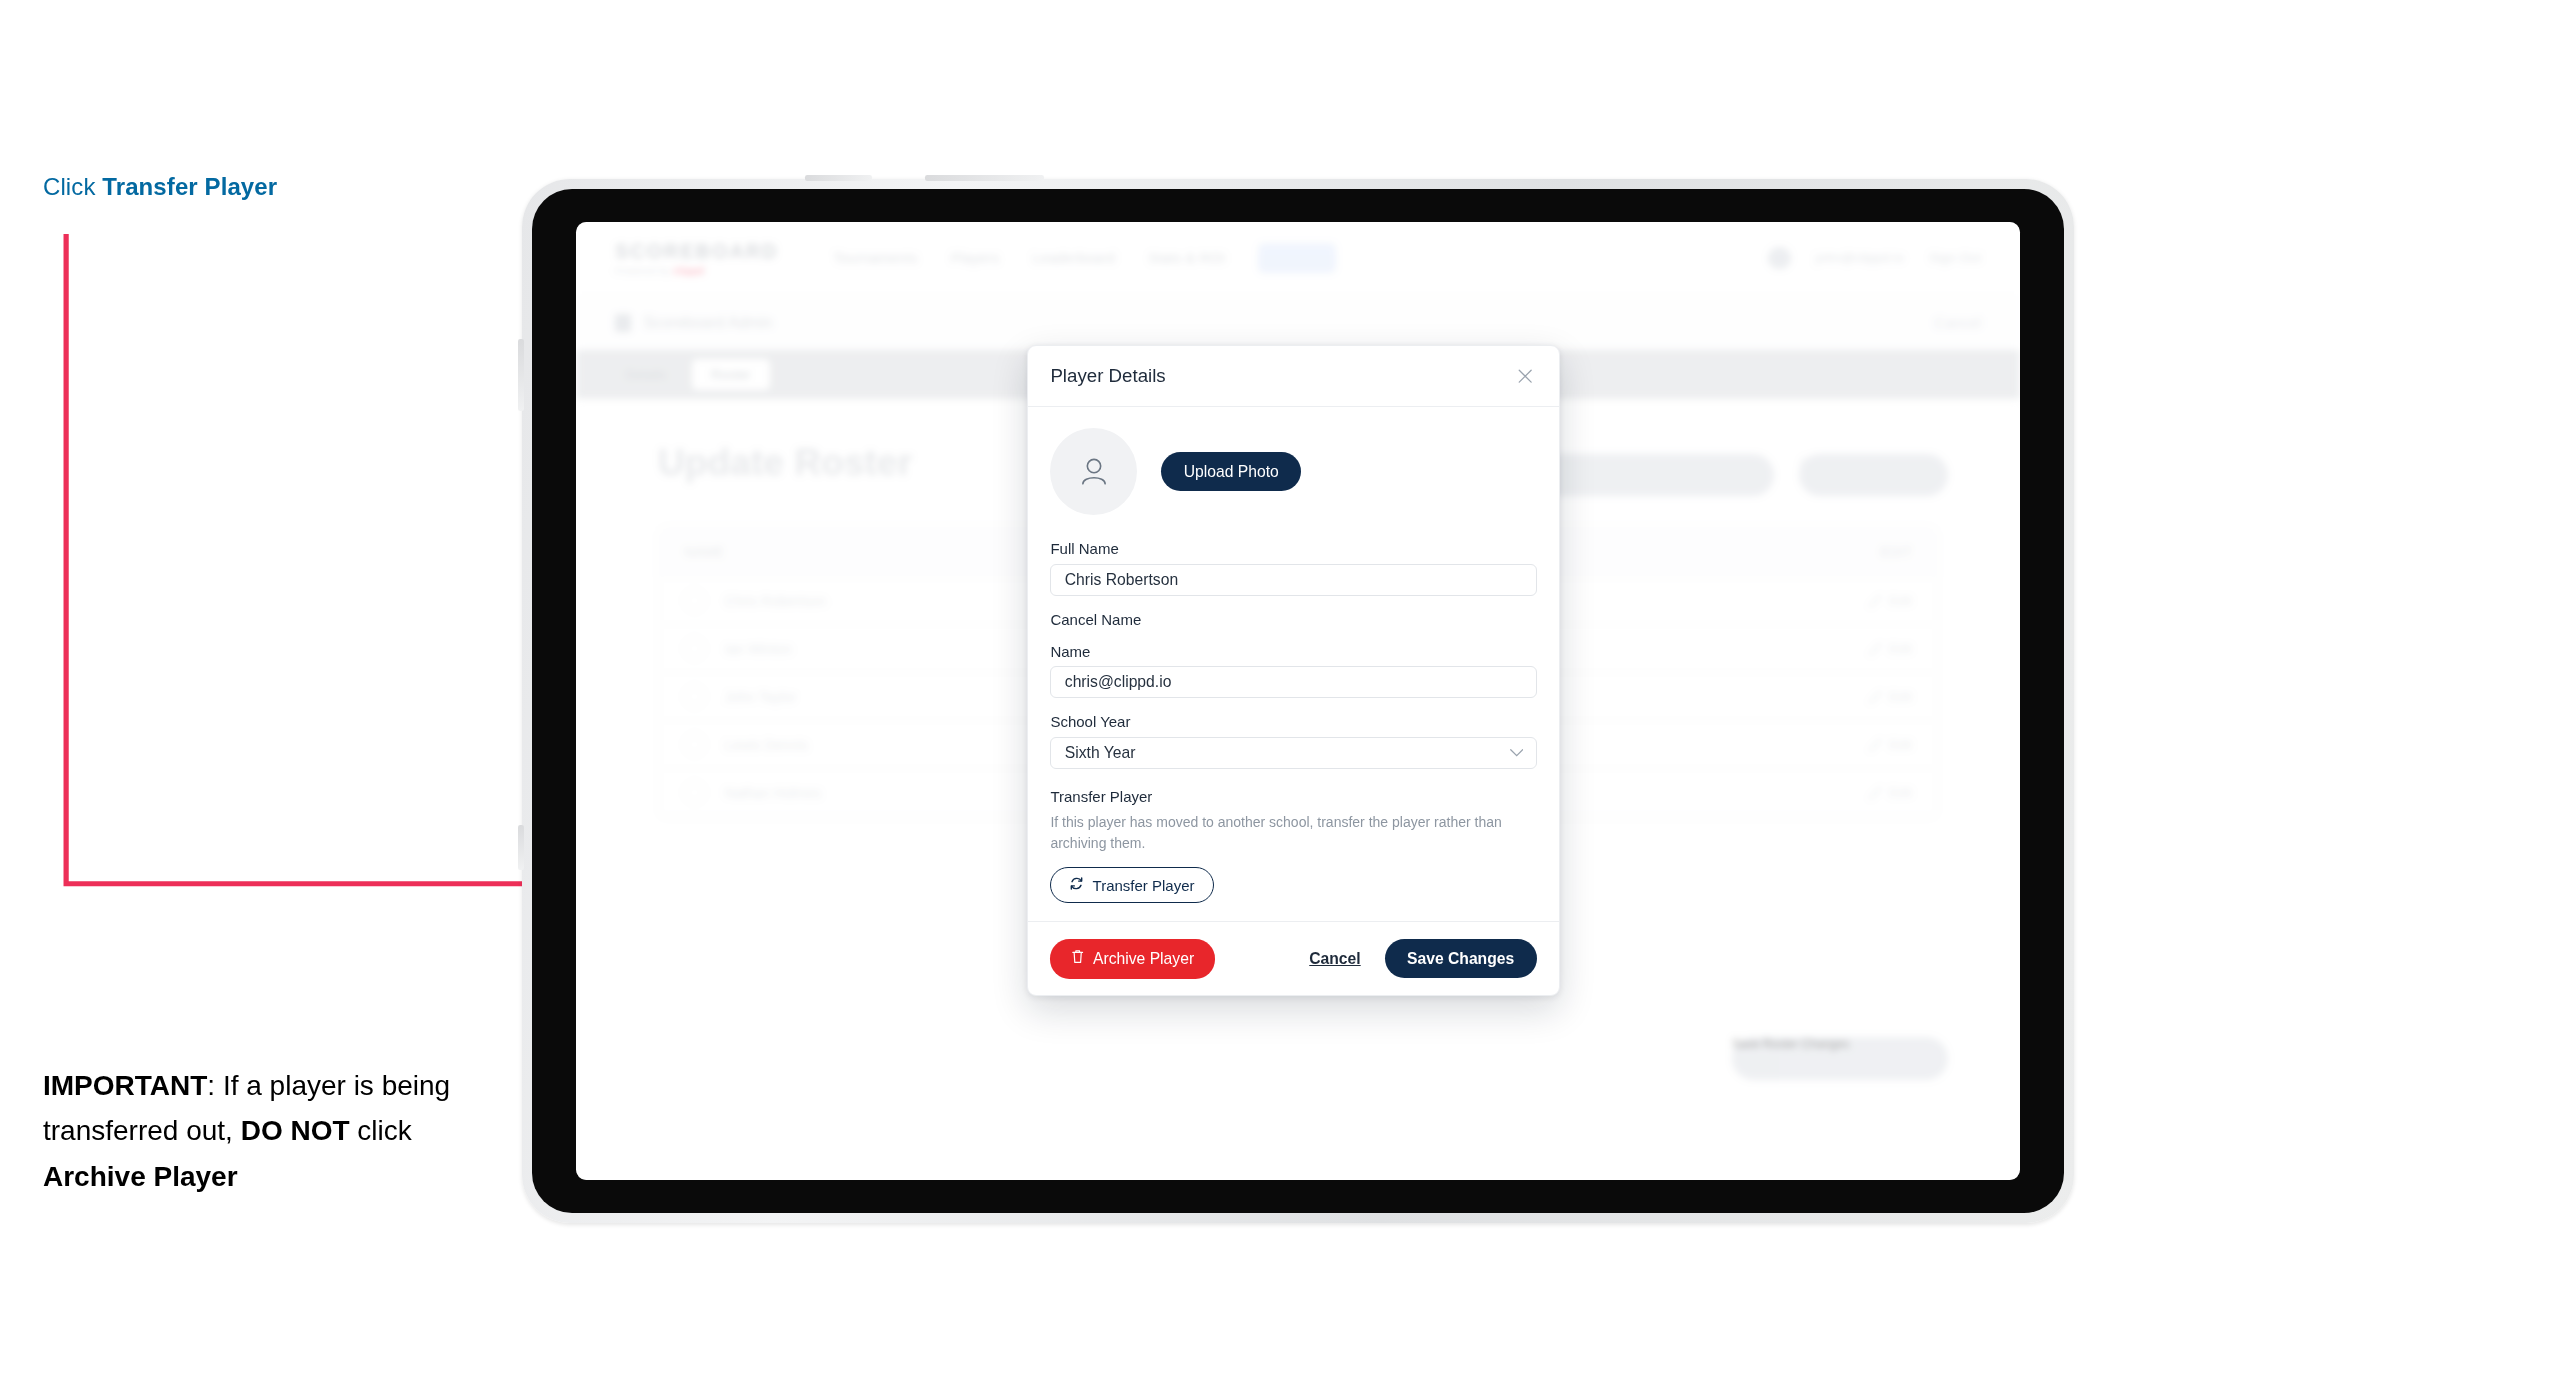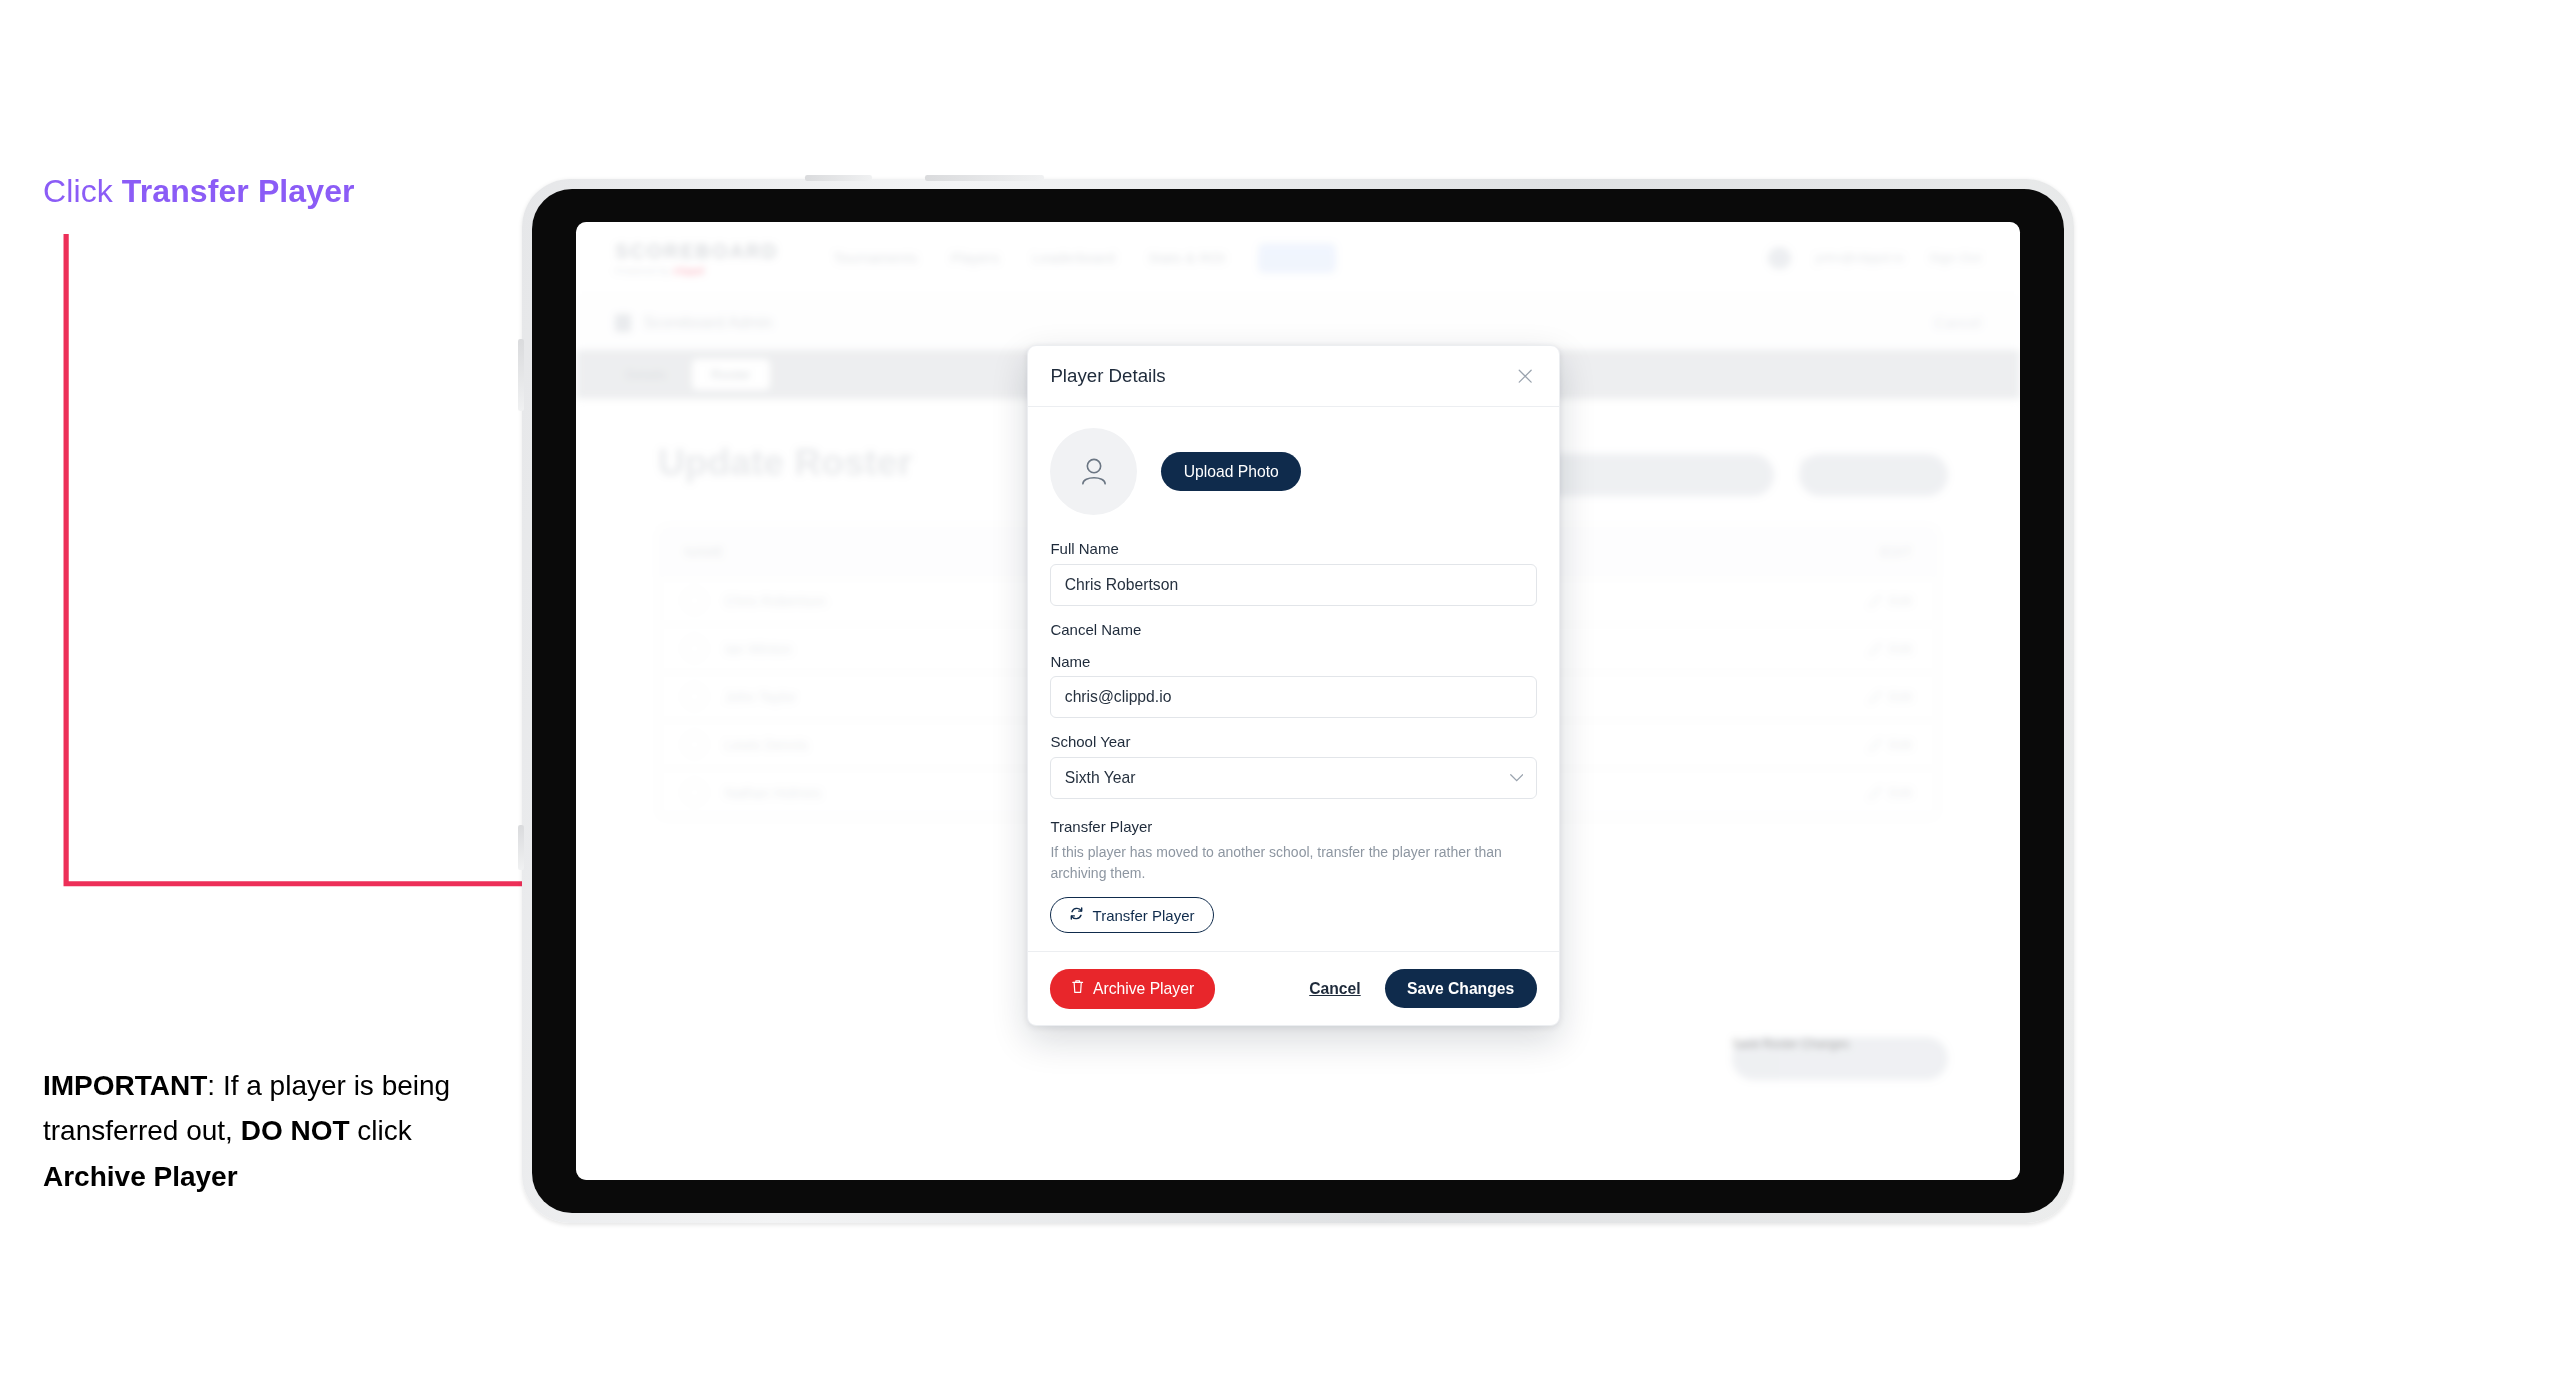--- a/index.html
+++ b/index.html
@@ -14,22 +14,22 @@
     overflow: hidden;
     font-family: "Liberation Sans", sans-serif;
     -webkit-font-smoothing: antialiased;
   }
 
   
   .annot-top {
     position: absolute;
     left: 43px;
     top: 173px;
-    font-size: 32px;
-    color: #8b5cf6;
+    font-size: 24px;
+    color: #0369a1;
     letter-spacing: 0.1px;
     white-space: nowrap;
   }
   .annot-top b { font-weight: 700; }
 
   .annot-bottom {
     position: absolute;
     left: 43px;
     top: 1063px;
     width: 448px;
@@ -343,21 +343,21 @@
   .field { margin-bottom: 15px; }
   .field-label {
     font-size: 15px;
     color: #1e2a3a;
     margin-bottom: 6.7px;
     display: block;
   }
   .field-input {
     width: 100%;
     box-sizing: border-box;
-    height: 42px;
+    height: 32px;
     border: 0.7px solid #e2e5e9;
     border-radius: 6px;
     padding: 0 13.4px;
     font-size: 15.7px;
     color: #26313f;
     background: #ffffff;
     font-family: "Liberation Sans", sans-serif;
     outline: none;
   }
   .select-wrap { position: relative; }

